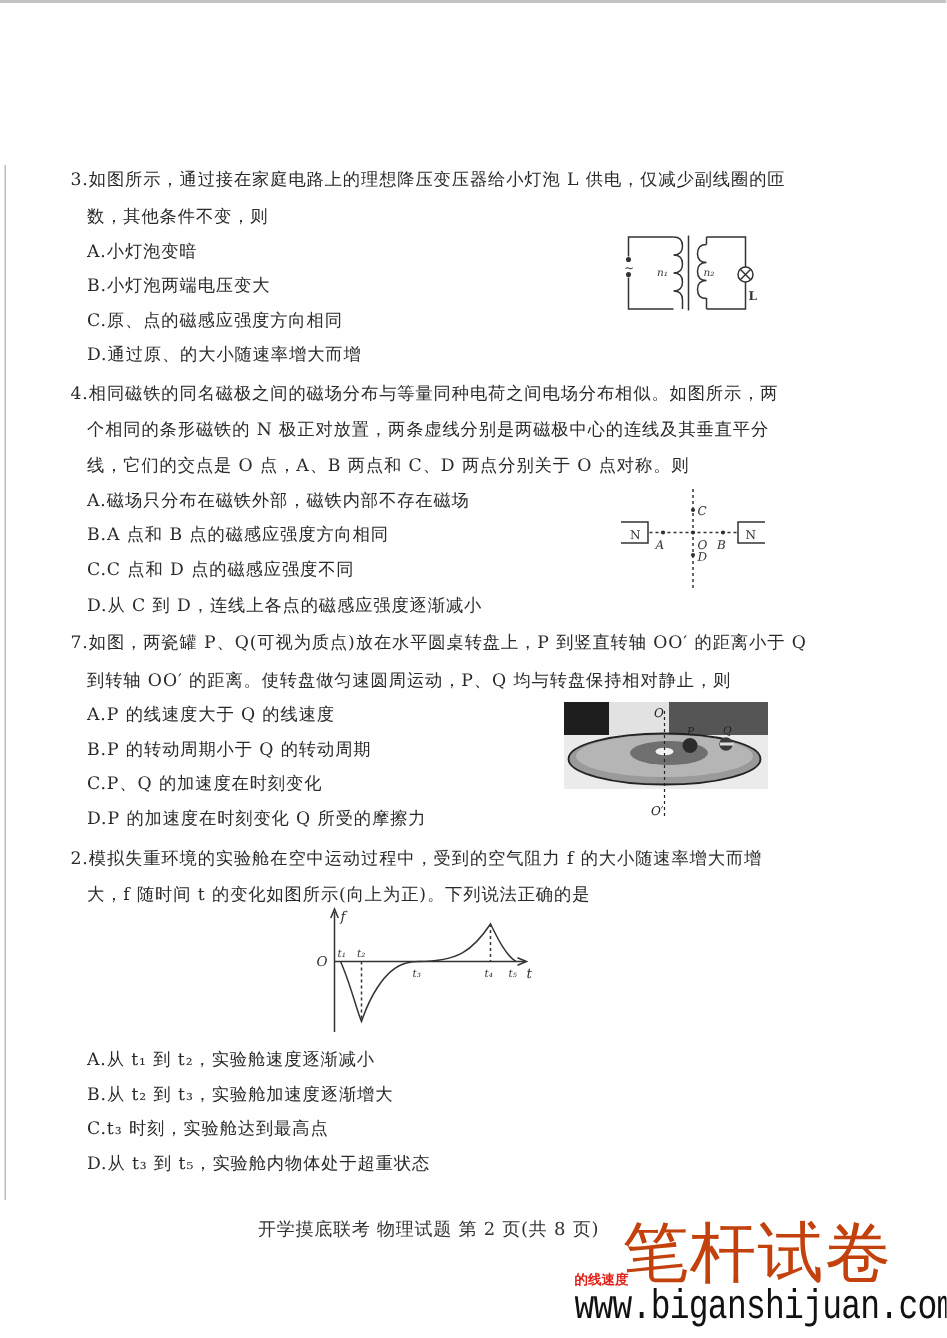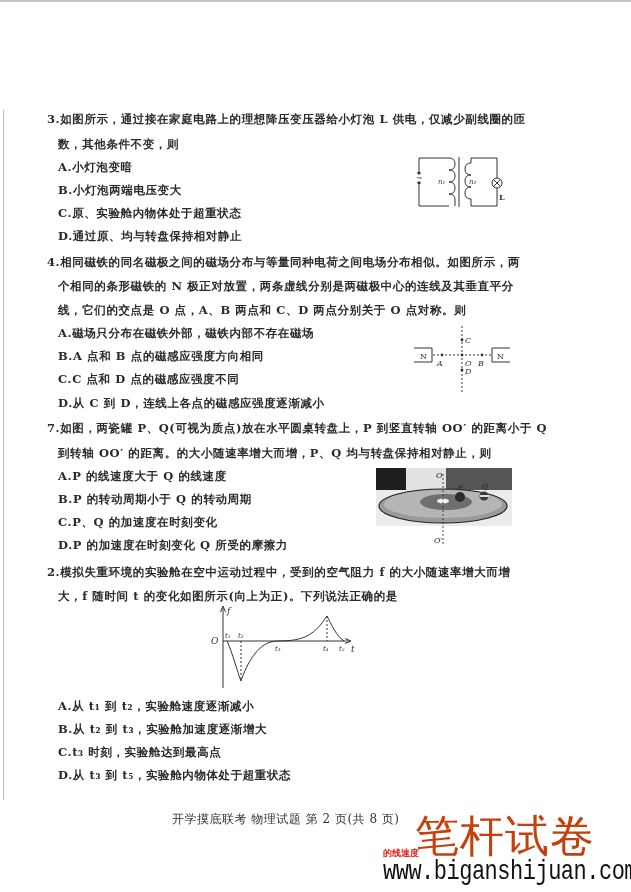--- a/index.html
+++ b/index.html
@@ -4,21 +4,21 @@
 <style>
   html, body { margin: 0; padding: 0; }
   body {
     width: 631px; height: 892px; position: relative; overflow: hidden;
     background: #ffffff;
     font-family: "DejaVu Serif", "Liberation Serif", serif;
     color: #2a2a2a;
   }
   .top-border { position: absolute; left: 0; top: 0; width: 631px; height: 2px; background: #c4c4c4; }
   .left-rule { position: absolute; left: 3px; top: 110px; width: 1px; height: 690px; background: #bdbdbd; }
-  .line { position: absolute; font-size: 11.5px; letter-spacing: 0.6px; white-space: nowrap; line-height: 14px; font-weight: bold; }
+  .line { position: absolute; font-size: 11.5px; letter-spacing: 0.6px; white-space: nowrap; line-height: 14px; }
   .q { left: 47px; }
   .qi { left: 58px; }
   .opt { left: 58px; }
   svg text { font-family: "DejaVu Serif", "Liberation Serif", serif; }
   .footer { position: absolute; left: 172px; top: 811px; font-size: 12px; letter-spacing: 0.5px; color: #333; white-space: nowrap; }
   .wm-big { position: absolute; left: 415px; top: 814px; font-family: "DejaVu Sans", sans-serif; font-size: 44px; color: #c2410c; letter-spacing: 1px; line-height: 44px; }
   .wm-red { position: absolute; left: 383px; top: 847px; font-family: "DejaVu Sans", sans-serif; font-size: 9px; color: #e0231b; font-weight: bold; }
   .wm-url { position: absolute; left: 383px; top: 856px; font-family: "Liberation Mono", "DejaVu Sans Mono", monospace; font-size: 22px; color: #111; transform: scaleY(1.25); transform-origin: top left; letter-spacing: -0.5px; }
   .fig { position: absolute; }
 </style>
@@ -26,22 +26,22 @@
 <body>
 
 <div class="top-border"></div>
 <div class="left-rule"></div>
 
 <div>
   <div class="line q" style="top:112px">3.如图所示，通过接在家庭电路上的理想降压变压器给小灯泡 L 供电，仅减少副线圈的匝</div>
   <div class="line qi" style="top:137px">数，其他条件不变，则</div>
   <div class="line opt" style="top:160px">A.小灯泡变暗</div>
   <div class="line opt" style="top:183px">B.小灯泡两端电压变大</div>
-  <div class="line opt" style="top:206px">C.原、实验舱内物体处于超重状态</div>
-  <div class="line opt" style="top:229px">D.通过原、均与转盘保持相对静止</div>
+  <div class="line opt" style="top:206px">C.原、点的磁感应强度方向相同</div>
+  <div class="line opt" style="top:229px">D.通过原、的大小随速率增大而增</div>
 
   <svg class="fig" style="left:405px; top:155px" width="110" height="58" viewBox="0 0 110 58">
     <g stroke="#333" stroke-width="1" fill="none">
       <path d="M14 16 V3 H44"></path>
       <path d="M14 30 V51 H44"></path>
       <circle cx="14" cy="18" r="1.2" fill="#333"></circle>
       <circle cx="14" cy="28" r="1.2" fill="#333"></circle>
       <path d="M44 3 q6 0 6 6 q0 6 -6 6 q6 0 6 6 q0 6 -6 6 q6 0 6 6 q0 6 -6 6 q6 0 6 6 V51"></path>
       <line x1="54" y1="2" x2="54" y2="52"></line>
       <path d="M66 3 H92 V23"></path>
@@ -87,21 +87,21 @@
     <text x="25" y="44" font-size="8" font-style="italic" fill="#333">A</text>
     <text x="66" y="44" font-size="8" font-style="italic" fill="#333">B</text>
     <text x="53" y="21" font-size="8" font-style="italic" fill="#333">C</text>
     <text x="53" y="52" font-size="8" font-style="italic" fill="#333">D</text>
     <text x="53" y="44" font-size="8" font-style="italic" fill="#333">O</text>
   </svg>
 </div>
 
 <div>
   <div class="line q" style="top:421px">7.如图，两瓷罐 P、Q(可视为质点)放在水平圆桌转盘上，P 到竖直转轴 OO′ 的距离小于 Q</div>
-  <div class="line qi" style="top:446px">到转轴 OO′ 的距离。的大小随速率增大而增，P、Q 均与转盘保持相对静止，则</div>
+  <div class="line qi" style="top:446px">到转轴 OO′ 的距离。使转盘做匀速圆周运动，P、Q 均与转盘保持相对静止，则</div>
   <div class="line opt" style="top:469px">A.P 的线速度大于 Q 的线速度</div>
   <div class="line opt" style="top:492px">B.P 的转动周期小于 Q 的转动周期</div>
   <div class="line opt" style="top:515px">C.P、Q 的加速度在时刻变化</div>
   <div class="line opt" style="top:538px">D.P 的加速度在时刻变化 Q 所受的摩擦力</div>
 
   <svg class="fig" style="left:376px; top:468px" width="136" height="80" viewBox="0 0 136 80">
     <rect x="0" y="0" width="136" height="58" fill="#cfcfcf"></rect>
     <rect x="0" y="0" width="30" height="22" fill="#1e1e1e"></rect>
     <rect x="30" y="0" width="40" height="22" fill="#e2e2e2"></rect>
     <rect x="70" y="0" width="66" height="22" fill="#555"></rect>

